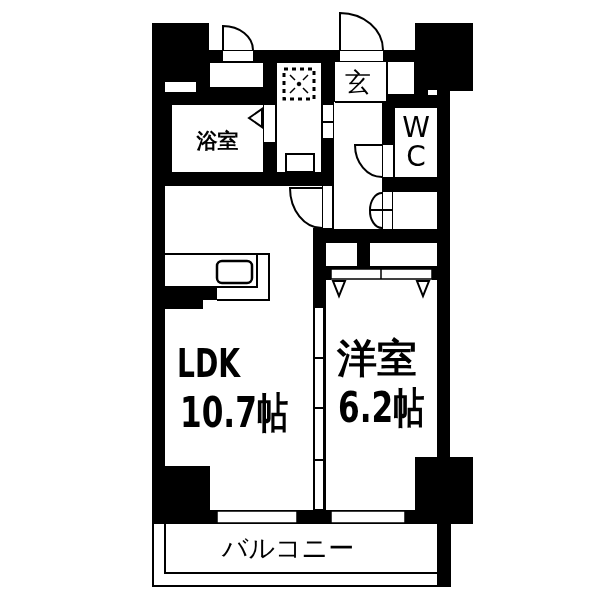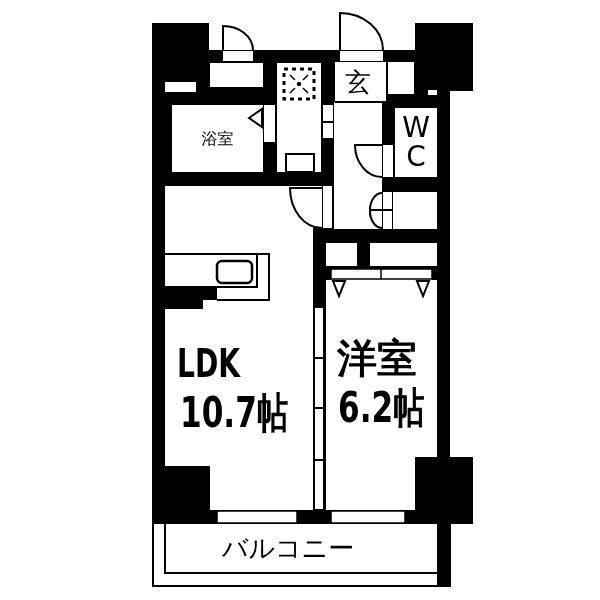--- a/index.html
+++ b/index.html
@@ -113,21 +113,21 @@
 
   <g fill="#000">
     <rect x="437" y="524" width="14" height="63"></rect>
     <rect x="152" y="524" width="2" height="63"></rect>
     <rect x="152" y="585" width="286" height="2"></rect>
     <rect x="164" y="524" width="2" height="50"></rect>
     <rect x="164" y="572" width="274" height="2"></rect>
   </g>
 </svg>
 
-<div class="lbl thin center" style="left:172px; top:131px; width:91px; font-size:16px;">浴室</div>
+<div class="lbl thin center" style="left:172px; top:131px; width:91px; font-size:21px;font-weight:bold;">浴室</div>
 
 <div class="lbl thin" style="left:345px; top:69px; font-size:26px;">玄</div>
 
 <div class="lbl thin center" style="left:395px; top:114px; width:42px; font-size:28px;">W</div>
 <div class="lbl thin center" style="left:395px; top:143px; width:42px; font-size:28px;">C</div>
 
 <div class="lbl bold" style="left:177px; top:343px; font-size:38px; transform:scale(0.74,1.05);">LDK</div>
 <div class="lbl bold" style="left:180px; top:392px; font-size:38px; transform:scale(0.82,1.1);">10.7帖</div>
 
 <div class="lbl bold" style="left:337px; top:338px; font-size:40px;">洋室</div>

